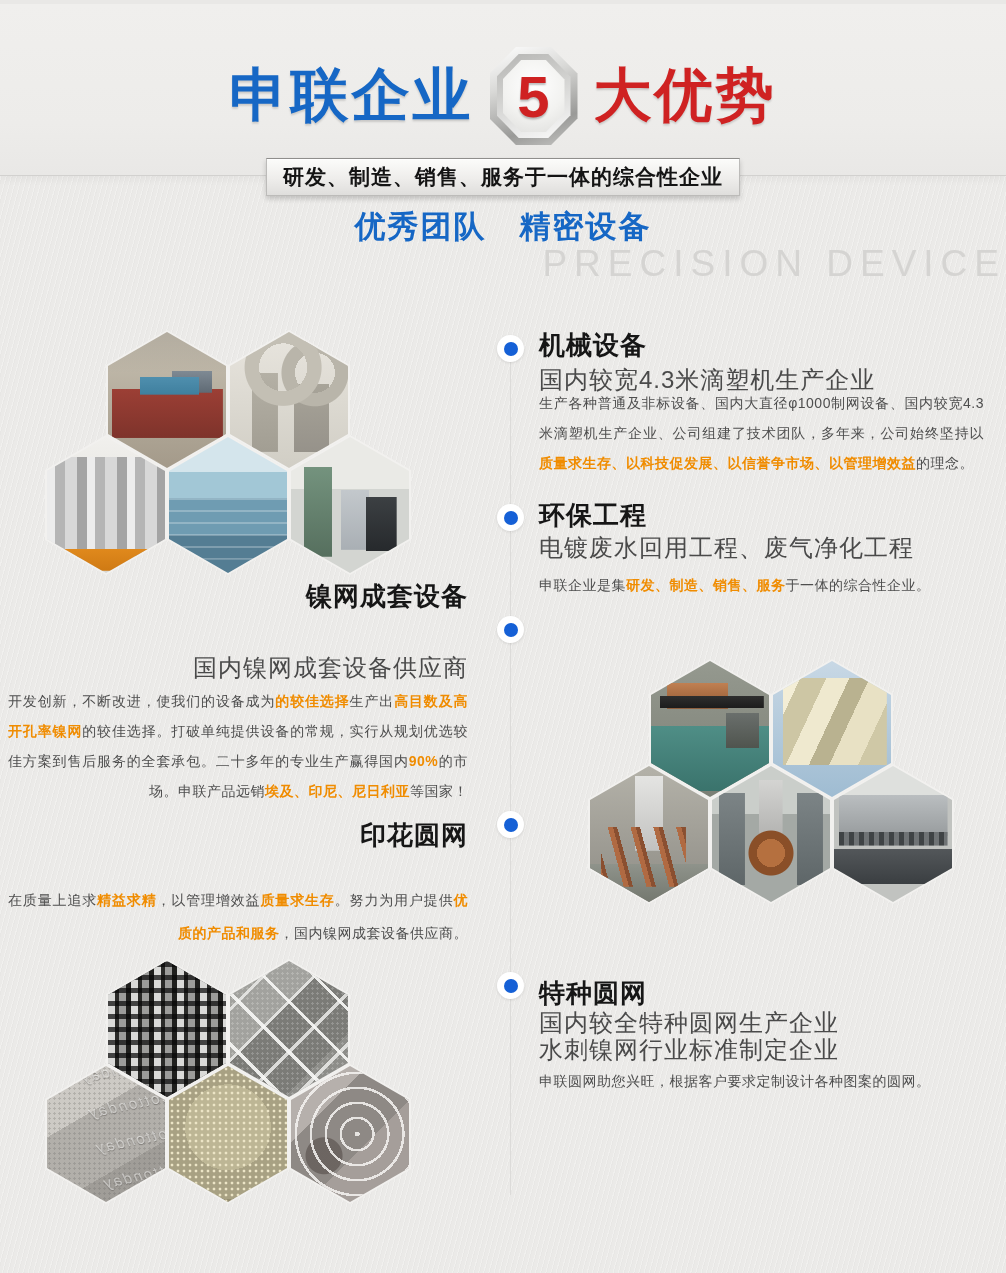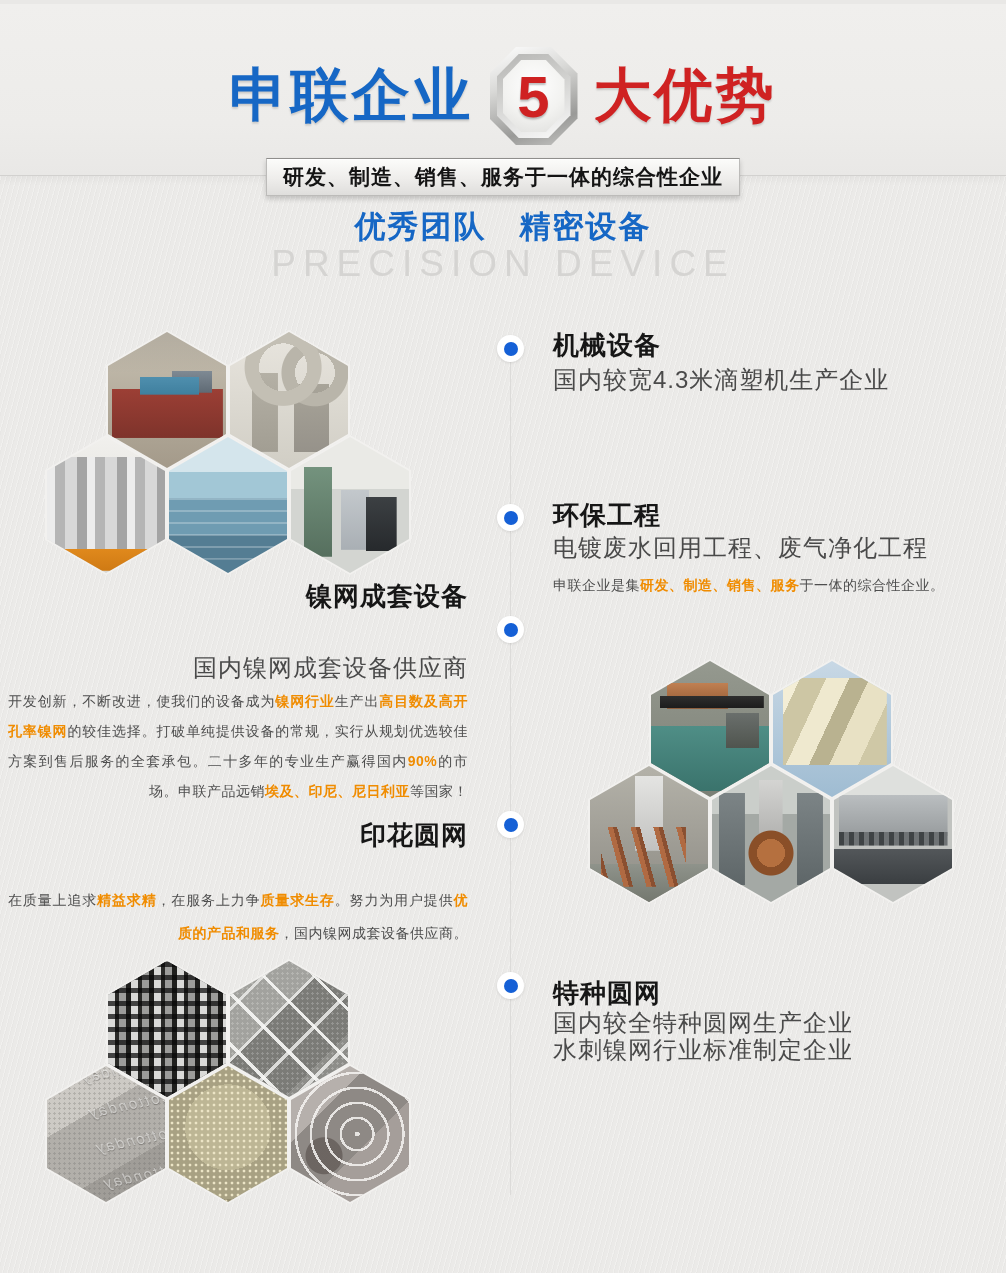--- a/index.html
+++ b/index.html
@@ -57,21 +57,21 @@
     background:linear-gradient(180deg,#fcfcfa 0%, #eeedeb 55%, #dfdedc 100%);
     border:1px solid #bcbbb9; border-top-color:#8f8e8c;
     box-shadow:0 3px 5px rgba(0,0,0,.18), inset 0 1px 0 #ffffff;
     font-size:21px; font-weight:bold; color:#141414; letter-spacing:1px;
   }
   .sec-cn {
     position:absolute; top:202px; left:0; width:100%; text-align:center;
     font-size:31px; font-weight:bold; color:var(--c-blue,#1667c5); letter-spacing:2px;
   }
   .sec-en {
-    position:absolute; top:239px; left:0; width:100%; text-align:center;
+    position:absolute; top:239px; left:0; width:100%; text-align:right;
     font-size:37px; color:#d5d4d2; letter-spacing:7px;
   }
 
   
   .timeline { position:absolute; left:510px; top:333px; width:1px; height:858px; background:#dcdbd9; }
   .bullet {
     position:absolute; left:497px; width:27px; height:27px; border-radius:50%;
     background:#ffffff; box-shadow:0 1px 3px rgba(0,0,0,.10); z-index:2;
   }
   .bullet::after {
@@ -79,21 +79,21 @@
     margin:-7px 0 0 -7px; border-radius:50%; background:var(--c-bullet-blue,#1560d6);
   }
   .b1{top:331px} .b2{top:500px} .b3{top:612px} .b4{top:807px} .b5{top:968px}
 
   
   .sec-title { position:absolute; font-size:26px; font-weight:bold; color:var(--c-title-dark,#161616); letter-spacing:1px; }
   .sec-sub   { position:absolute; font-size:24px; color:var(--c-subtitle-gray,#4a4a4a); letter-spacing:1px; }
   .sec-body  { position:absolute; font-size:14px; color:var(--c-body-gray,#4e4e4e); line-height:30px; letter-spacing:.5px; }
   .sec-body .hl { color:var(--c-orange,#f08c00); font-weight:bold; }
 
-  .rt { left:553px; width:445px; text-align:left; }
+  .rt { left:539px; width:445px; text-align:left; }
   .rt.sec-body { text-align:justify; }
   .t-machinery   { top:324px; } .s-machinery { top:360px; } .p-machinery { top:384px; }
   .t-environment { top:494px; } .s-environment { top:528px; } .p-environment { top:566px; }
   .t-special     { top:972px; }
   .s-special1    { top:1003px; } .s-special2 { top:1030px; }
   .p-special     { top:1062px; }
 
   .lt { left:8px; width:460px; text-align:right; }
   .lt.sec-body { text-align:justify; text-align-last:right; }
   .t-nickel   { top:575px; } .s-nickel { top:648px; } .p-nickel { top:682px; }
@@ -282,29 +282,31 @@
       <div class="hex">
         <div class="hex-in ph-dotted-mesh-screen"></div>
       </div>
       <div class="hex">
         <div class="hex-in ph-flower-pattern-screen"></div>
       </div>
     </div>
 
   <div class="sec-title rt t-machinery">机械设备</div>
   <div class="sec-sub rt s-machinery">国内较宽4.3米滴塑机生产企业</div>
+  <div class="sec-body rt p-machinery"><span>生产各种普通及非标设备、国内大直径φ1000制网设备、国内较宽4.3米滴塑机生产企业、公司组建了技术团队，多年来，公司始终坚持以</span><span class="hl">质量求生存、以科技促发展、以信誉争市场、以管理增效益</span><span>的理念。</span></div>
 
   <div class="sec-title rt t-environment">环保工程</div>
   <div class="sec-sub rt s-environment">电镀废水回用工程、废气净化工程</div>
   <div class="sec-body rt p-environment"><span>申联企业是集</span><span class="hl">研发、制造、销售、服务</span><span>于一体的综合性企业。</span></div>
 
   <div class="sec-title rt t-special">特种圆网</div>
   <div class="sec-sub rt s-special1">国内较全特种圆网生产企业</div>
   <div class="sec-sub rt s-special2">水刺镍网行业标准制定企业</div>
+  <div class="sec-body rt p-special"><span>申联圆网助您兴旺，根据客户要求定制设计各种图案的圆网。</span></div>
 
   <div class="sec-title lt t-nickel">镍网成套设备</div>
   <div class="sec-sub lt s-nickel">国内镍网成套设备供应商</div>
-  <div class="sec-body lt p-nickel"><span>开发创新，不断改进，使我们的设备成为</span><span class="hl">镍网行业</span><span>生产出</span><span class="hl">高目数及高开孔率镍网</span><span>的较佳选择。打破单纯提供设备的常规，实行从规划优选较佳方案到售后服务的全套承包。二十多年的专业生产赢得国内</span><span class="hl">90%</span><span>的市场。申联产品远销</span><span class="hl">埃及、印尼、尼日利亚</span><span>等国家！</span></div>
+  <div class="sec-body lt p-nickel"><span>开发创新，不断改进，使我们的设备成为</span><span class="hl">的较佳选择</span><span>生产出</span><span class="hl">高目数及高开孔率镍网</span><span>的较佳选择。打破单纯提供设备的常规，实行从规划优选较佳方案到售后服务的全套承包。二十多年的专业生产赢得国内</span><span class="hl">90%</span><span>的市场。申联产品远销</span><span class="hl">埃及、印尼、尼日利亚</span><span>等国家！</span></div>
 
   <div class="sec-title lt t-printing">印花圆网</div>
-  <div class="sec-body lt p-printing"><span>在质量上追求</span><span class="hl">精益求精</span><span>，在服务上力争</span><span class="hl">质量求生存</span><span>。努力为用户提供</span><span class="hl">优质的产品和服务</span><span>，国内镍网成套设备供应商。</span></div>
+  <div class="sec-body lt p-printing"><span>在质量上追求</span><span class="hl">精益求精</span><span>，以管理增效益</span><span class="hl">质量求生存</span><span>。努力为用户提供</span><span class="hl">优质的产品和服务</span><span>，国内镍网成套设备供应商。</span></div>
 
 </div>
 
 </body></html>

